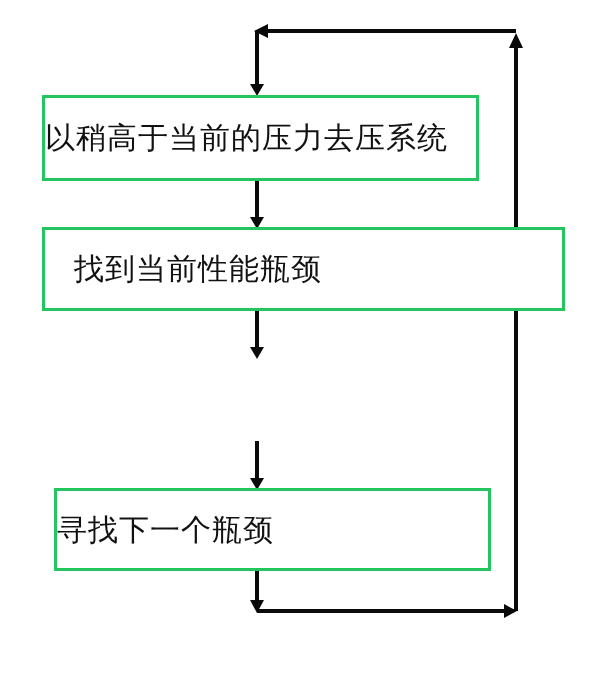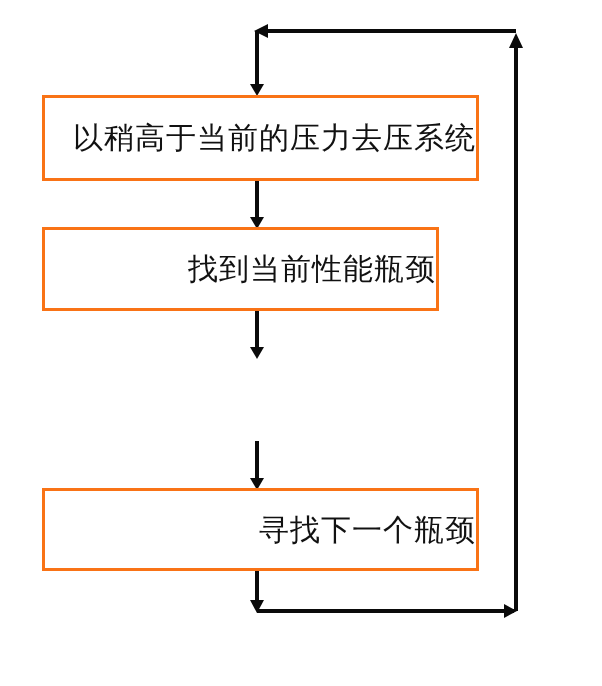--- a/index.html
+++ b/index.html
@@ -20,40 +20,40 @@
   #flow-svg {
     position: absolute;
     top: 0;
     left: 0;
     width: 602px;
     height: 686px;
   }
   .node-box {
     position: absolute;
     box-sizing: border-box;
-    border: 3px solid #f97316;
+    border: 3px solid #22c55e;
     background: #ffffff;
     display: flex;
     align-items: center;
-    justify-content: flex-end;
+    justify-content: flex-start;
   }
   .node-label {
     font-family: "Liberation Serif", "DejaVu Serif", serif;
     font-size: 30px;
     line-height: 1;
     color: #111111;
     letter-spacing: 1px;
     white-space: nowrap;
     user-select: none;
   }
   
   #node-1 { left: 42px;  top: 95px;  width: 437px; height: 86px; }
-  #node-2 { left: 42px;  top: 227px; width: 397px; height: 84px; }
+  #node-2 { left: 42px;  top: 227px; width: 523px; height: 84px; padding-left: 29px; }
   #node-3 { left: 42px;  top: 357px; width: 437px; height: 84px; }
-  #node-4 { left: 42px;  top: 488px; width: 437px; height: 83px; }
+  #node-4 { left: 54px;  top: 488px; width: 437px; height: 83px; }
 </style>
 </head>
 <body>
 
 <div id="canvas">
 
   <svg id="flow-svg" viewBox="0 0 602 686" xmlns="http://www.w3.org/2000/svg">
     <defs>
       <marker id="arrow-down" markerWidth="12" markerHeight="12" refX="5" refY="9" orient="0">
         <path d="M0,0 L10,0 L5,10 z" fill="#0a0a0a"></path>

